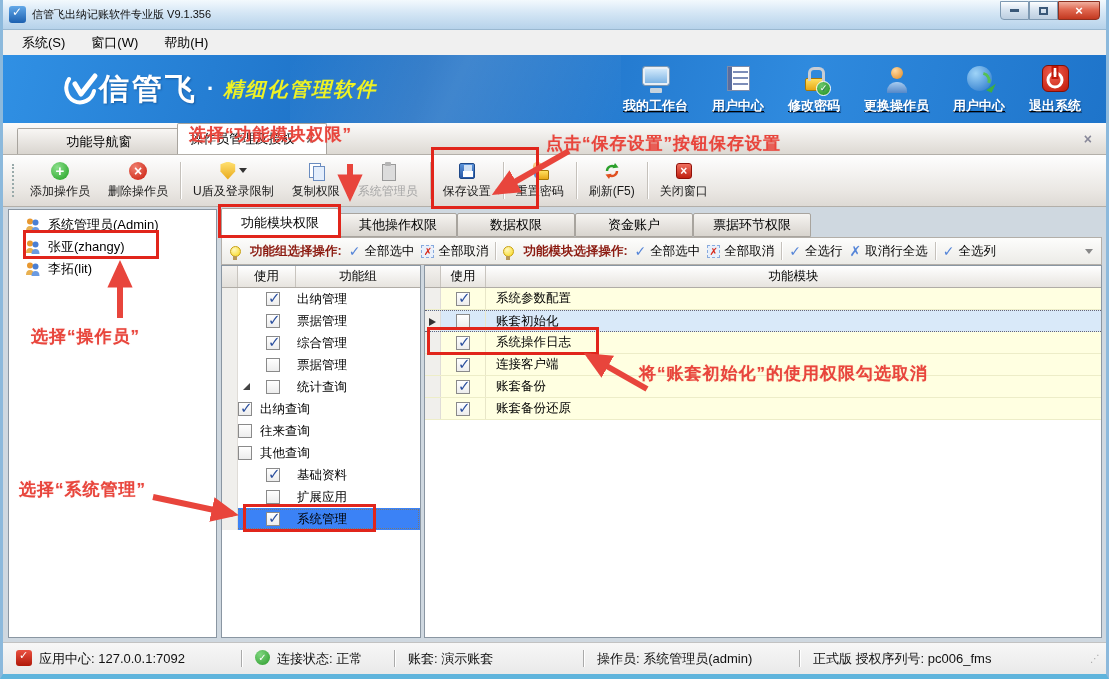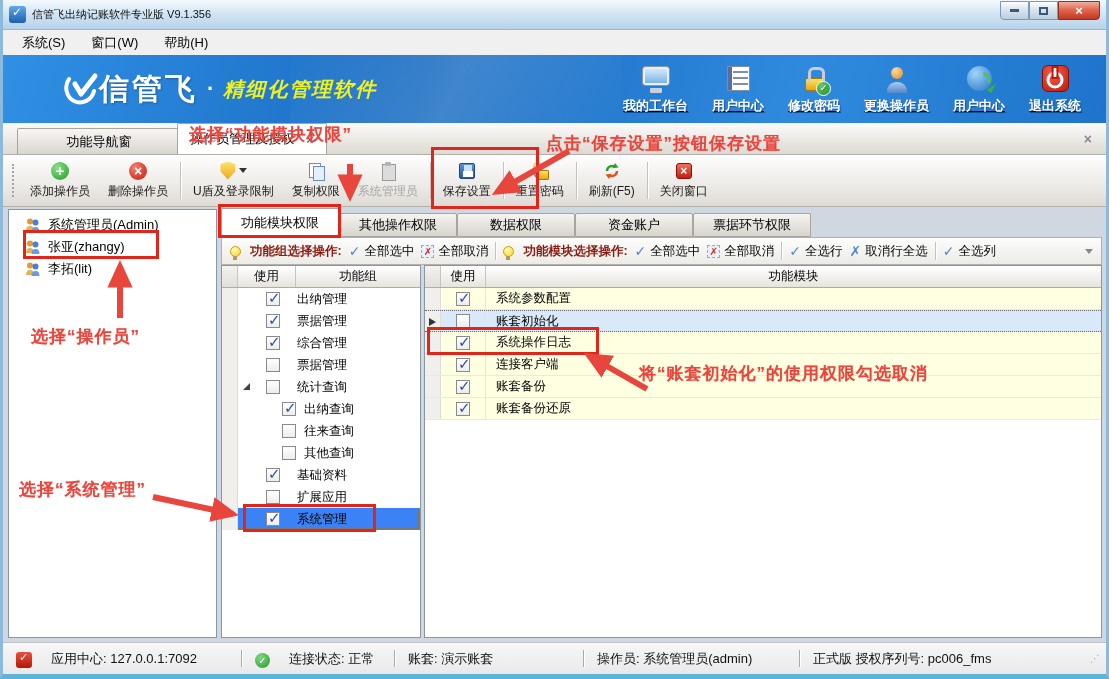--- a/index.html
+++ b/index.html
@@ -105,35 +105,35 @@
   #group-grid{left:218px;width:200px;}
   #module-grid{left:421px;right:4px;}
   .ghead{display:flex;height:22px;background:linear-gradient(#fff,#e7e4df);border-bottom:1px solid #b0aca6;font-size:12.5px;}
   .hm{width:16px;border-right:1px solid #c8c4be;background:linear-gradient(#f4f2ef,#e2dfda);flex:none;}
   .hu{display:flex;align-items:center;justify-content:center;border-right:1px solid #c8c4be;flex:none;}
   #group-grid .hu{width:58px;} #module-grid .hu{width:45px;}
   .hn{flex:1;display:flex;align-items:center;justify-content:center;}
   .grow{display:flex;height:22px;align-items:center;font-size:12.5px;cursor:default;}
   .gmark{width:16px;align-self:stretch;background:#f0efec;border-right:1px solid #dfdcd7;flex:none;position:relative;}
   .gcell{flex:1;display:flex;align-items:center;position:relative;height:100%;}
-  .gcell.lvl0{padding-left:28px;} .gcell.lvl1{padding-left:44px;}
+  .gcell.lvl0{padding-left:28px;} .gcell.lvl1{}
   .gcell.lvl0 .glabel{margin-left:17px;} .gcell.lvl1 .glabel{margin-left:8px;}
   .tri{position:absolute;left:5px;top:7px;width:0;height:0;border-bottom:7px solid #444;border-left:7px solid transparent;}
   .grow.hl{background:#3b82f6;outline:1px dotted #777;outline-offset:-2px;}
   .cb{width:14px;height:14px;border:1px solid #8a8a8a;background:linear-gradient(#fff,#ededed);position:relative;flex:none;cursor:pointer;}
   .cb.on::after{content:"✓";position:absolute;left:1px;top:-4px;font-size:15px;font-weight:bold;color:#2b4f9e;font-family:"DejaVu Sans",sans-serif;}
   .mrow{display:flex;height:22px;align-items:center;font-size:12.5px;background:#ffffe1;border-bottom:1px solid #ededc8;cursor:default;}
   .muse{width:45px;display:flex;justify-content:center;align-items:center;border-right:1px solid #e8e6c8;align-self:stretch;flex:none;}
   .mlabel{padding-left:10px;}
   .mrow.sel{background:#d9e9f9;border-top:1px dotted #667;border-bottom:1px dotted #667;}
   .mrow.sel .gmark::after{content:"";position:absolute;left:4px;top:7px;border-left:7px solid #333;border-top:4px solid transparent;border-bottom:4px solid transparent;}
 
   
   .statusbar{position:absolute;left:0;right:0;top:642px;height:32px;background:linear-gradient(#f7f7f7,#e9e9e9);border-top:1px solid #c2c2c2;display:flex;align-items:center;font-size:13px;color:#111;}
-  .seg{display:flex;align-items:flex-end;gap:19px;padding:0 13px;white-space:nowrap;}
+  .seg{display:flex;align-items:flex-start;gap:7px;padding:0 13px;white-space:nowrap;}
   .seg.s1{width:238px;} .seg.s2{width:152px;} .seg.s3{width:188px;} .seg.s4{width:215px;}
   .sdiv{width:1px;height:17px;background:#aaa;box-shadow:1px 0 0 #fff;flex:none;}
   .logo-red{width:16px;height:16px;border-radius:3px;background:linear-gradient(#ea5040,#b01808);position:relative;flex:none;}
   .logo-red::after{content:"✓";position:absolute;left:3px;top:-1px;color:#fff;font-size:11px;font-weight:bold;}
   .ok-green{width:15px;height:15px;border-radius:50%;background:radial-gradient(circle at 35% 30%,#7fd67f,#2a9a2a);color:#fff;font-size:10px;font-weight:bold;display:flex;align-items:center;justify-content:center;flex:none;}
   .rgrip{margin-left:auto;margin-right:6px;color:#aaa;font-size:10px;}
 
   
   .ann{position:absolute;color:#e8453c;font-weight:bold;font-size:17px;z-index:45;letter-spacing:1px;white-space:nowrap;text-shadow:0 0 1px rgba(232,70,60,.4);}
   .rbox{position:absolute;border:3px solid #e1251b;z-index:40;pointer-events:none;}

